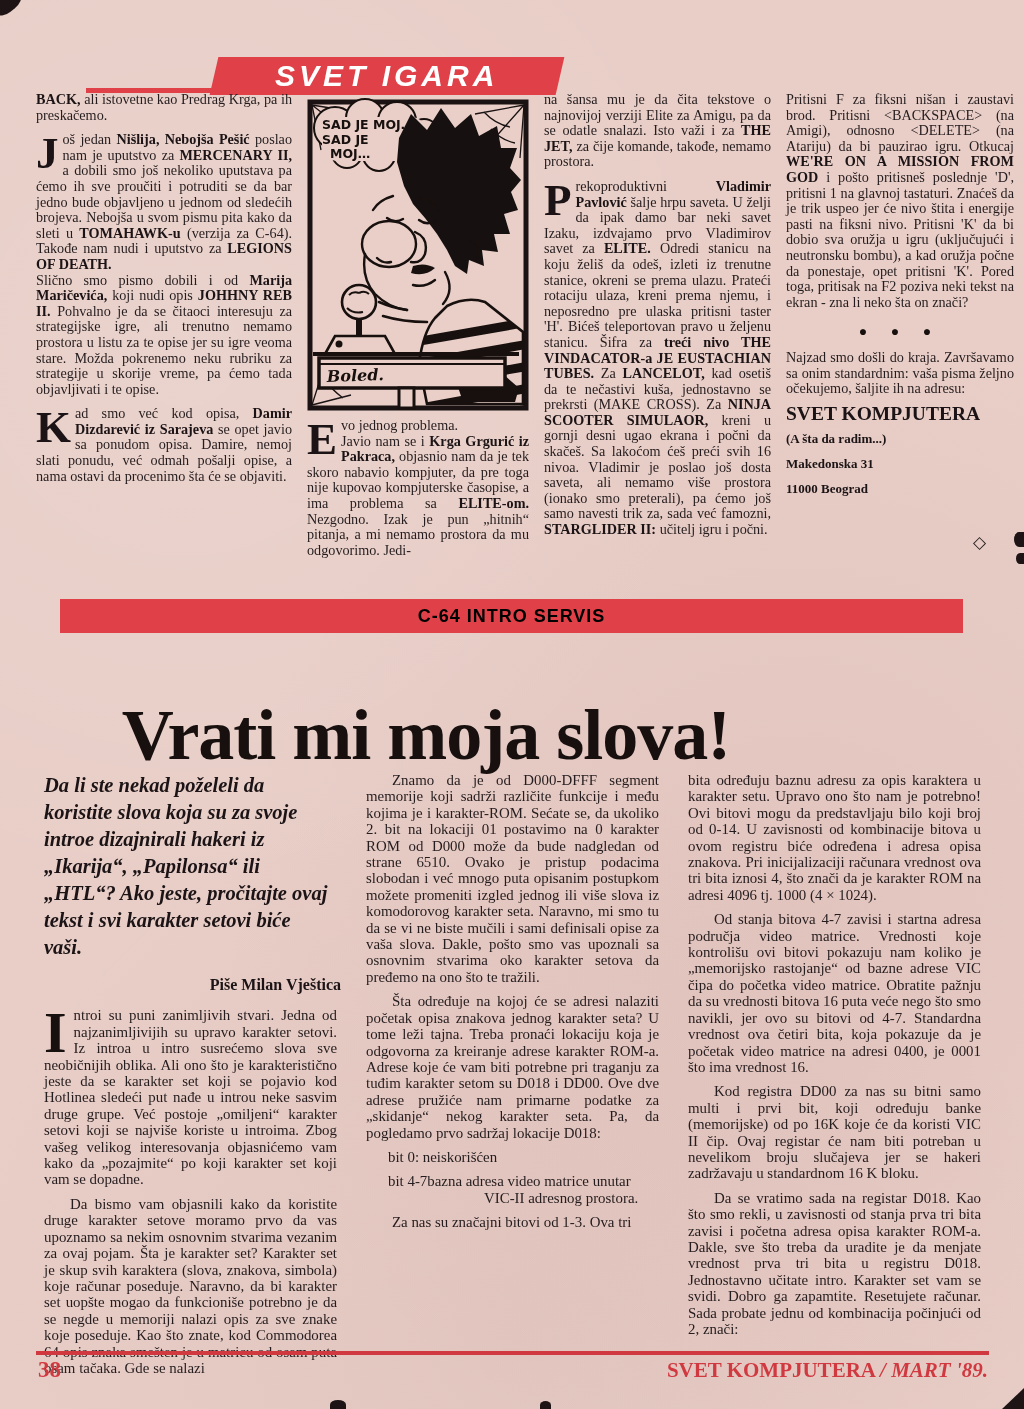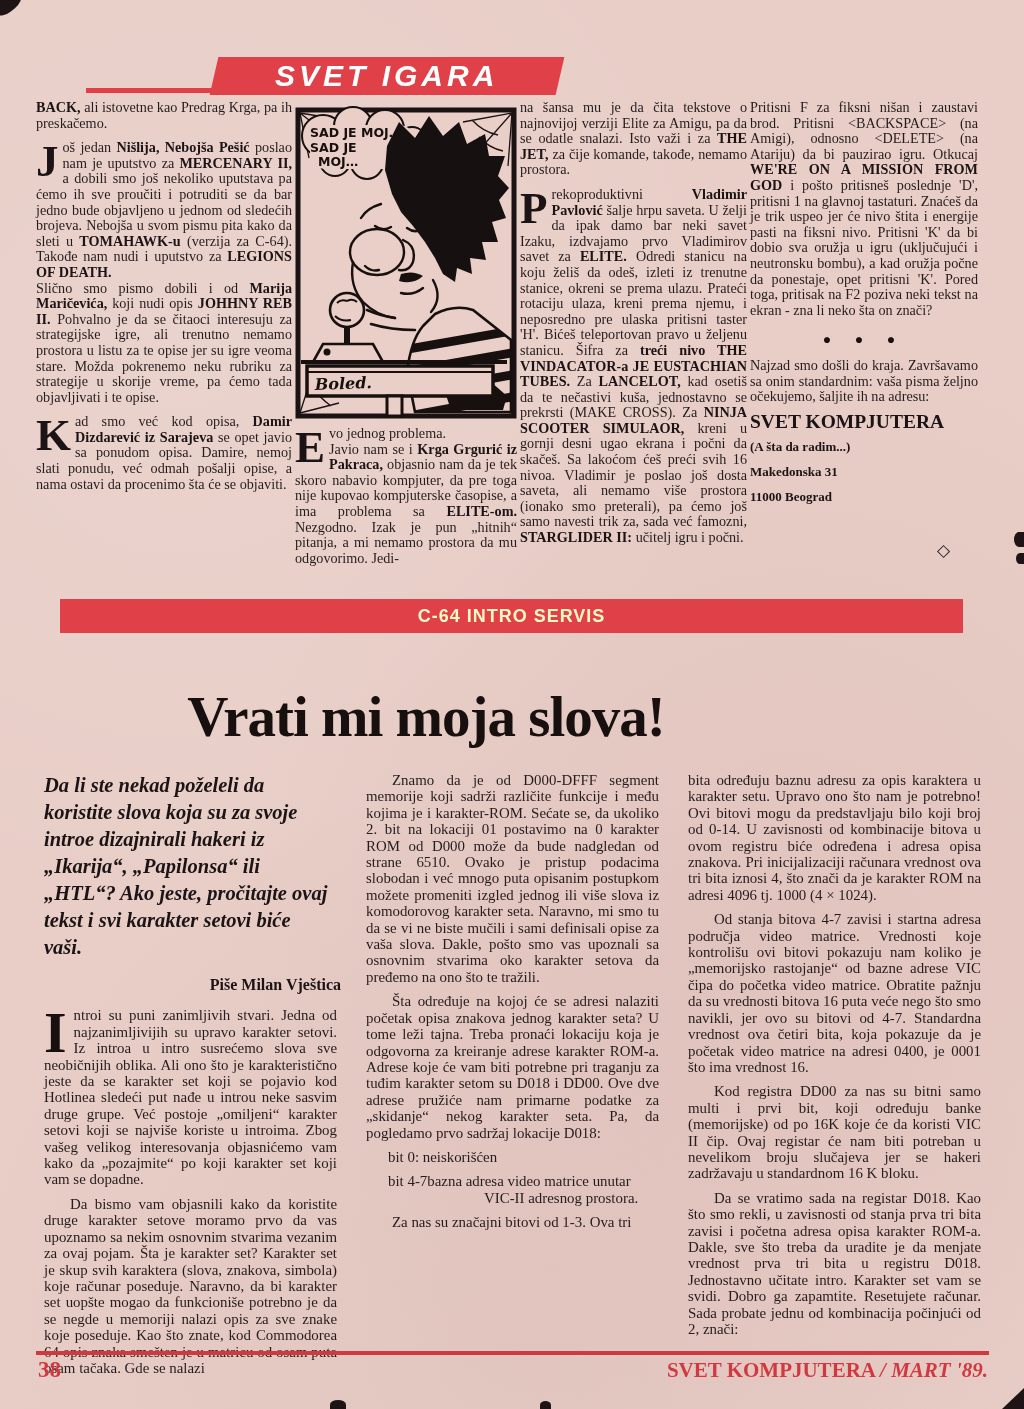--- a/index.html
+++ b/index.html
@@ -15,43 +15,43 @@
   }
 
   
   .masthead-rule { position:absolute; left:86px; top:88px; width:146px; height:5px; background:#e04048; }
   .masthead { position:absolute; left:214px; top:57px; width:346px; height:38px; background:#e04048;
     transform:skewX(-13deg); display:flex; align-items:center; justify-content:center; }
   .masthead .mtxt { transform:skewX(13deg); font-family:"Liberation Sans",sans-serif; font-style:italic;
     font-weight:bold; color:#fff; font-size:30px; letter-spacing:4px; white-space:nowrap; }
 
   
-  .games-grid { position:absolute; top:100px; left:36px; width:953px;
-    display:grid; grid-template-columns:256px 222px 227px 228px; column-gap:3px;
+  .games-grid { position:absolute; top:92px; left:36px; width:953px;
+    display:grid; grid-template-columns:256px 222px 227px 228px; column-gap:15px;
     font-size:14.2px; line-height:15.6px; text-align:justify; }
   .games-grid p { margin:0; }
   .gap-top { margin-top:9px !important; }
   .dropcap3 { float:left; font-weight:bold; font-size:45px; line-height:40px; padding:1px 4px 0 0; color:#1b1315; }
 
   b { font-weight:bold; color:#1b1315; }
 
   .cartoon-wrap { margin:4px 0 6px 0; }
   .cartoon-wrap svg { display:block; width:100%; height:auto; }
 
   .dots { text-align:center; margin:14px 0 10px 0 !important; font-size:14px; letter-spacing:10px; color:#17100e; }
   .addr { font-weight:bold; font-size:13px; line-height:25px; color:#1b1315; text-align:left; }
   .addr.first { font-size:19.5px; margin-top:4px; }
   .endmark { text-align:right; padding-right:28px; margin-top:34px; font-size:17px; color:#241c1e; }
 
   
   .c64-banner { position:absolute; left:60px; top:599px; width:903px; height:34px; background:#e04048;
-    color:#fef9c3; display:flex; align-items:center; justify-content:center;
+    color:#000000; display:flex; align-items:center; justify-content:center;
     font-family:"Liberation Sans",sans-serif; font-weight:bold; font-size:18px; letter-spacing:1px; }
   .headline { position:absolute; left:0; top:646px; width:852px; text-align:center;
-    font-size:57px; font-weight:bold; letter-spacing:-1px; color:#17100f; }
+    font-size:72px; font-weight:bold; letter-spacing:-1px; color:#17100f; }
 
   
   .intro-grid { position:absolute; top:764px; left:36px; width:953px;
     display:grid; grid-template-columns:1fr 1fr 1fr; column-gap:13px;
     font-size:14.9px; line-height:16.4px; text-align:justify; }
   .intro-grid p { margin:8px; }
   .lede { font-style:italic; font-weight:bold; font-size:20.5px; line-height:27px;
     text-align:left; color:#1b1315; padding-right:4px; }
   .byline { text-align:right; font-weight:bold; font-size:16px; margin:16px 4px 14px 0 !important; color:#1b1315; }
   .dropcap-big { float:left; font-weight:bold; font-size:58px; line-height:47px; padding:2px 7px 0 0; color:#17100f; }

